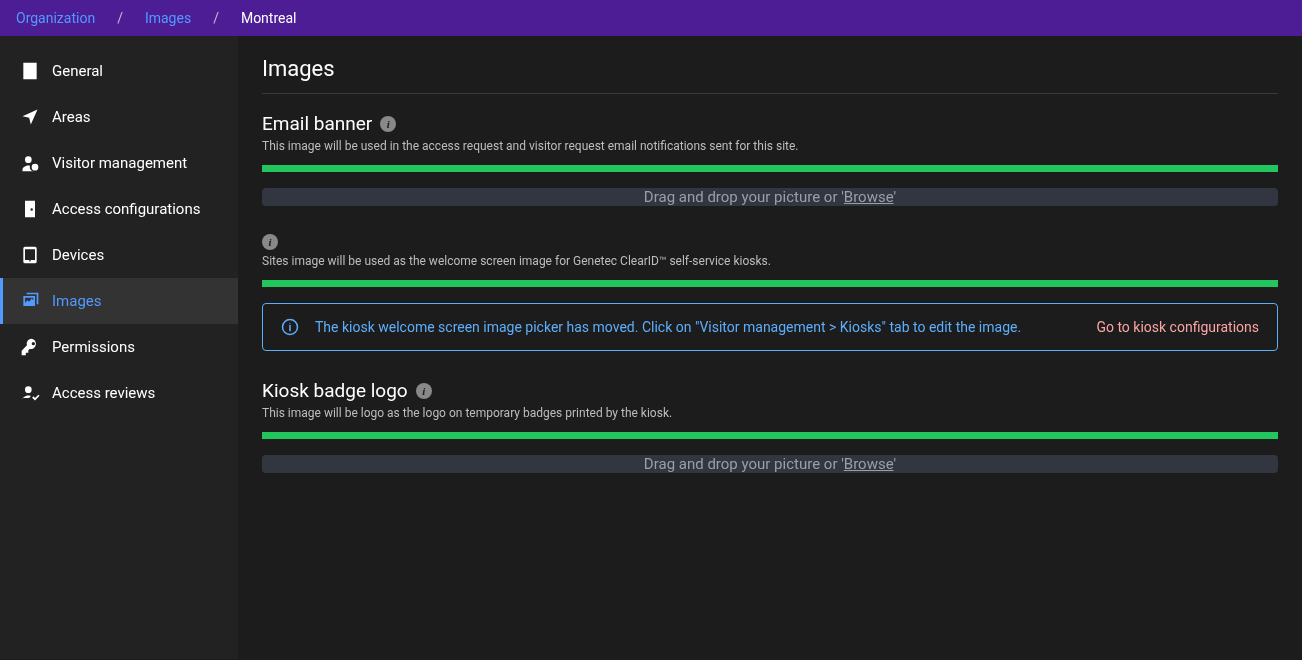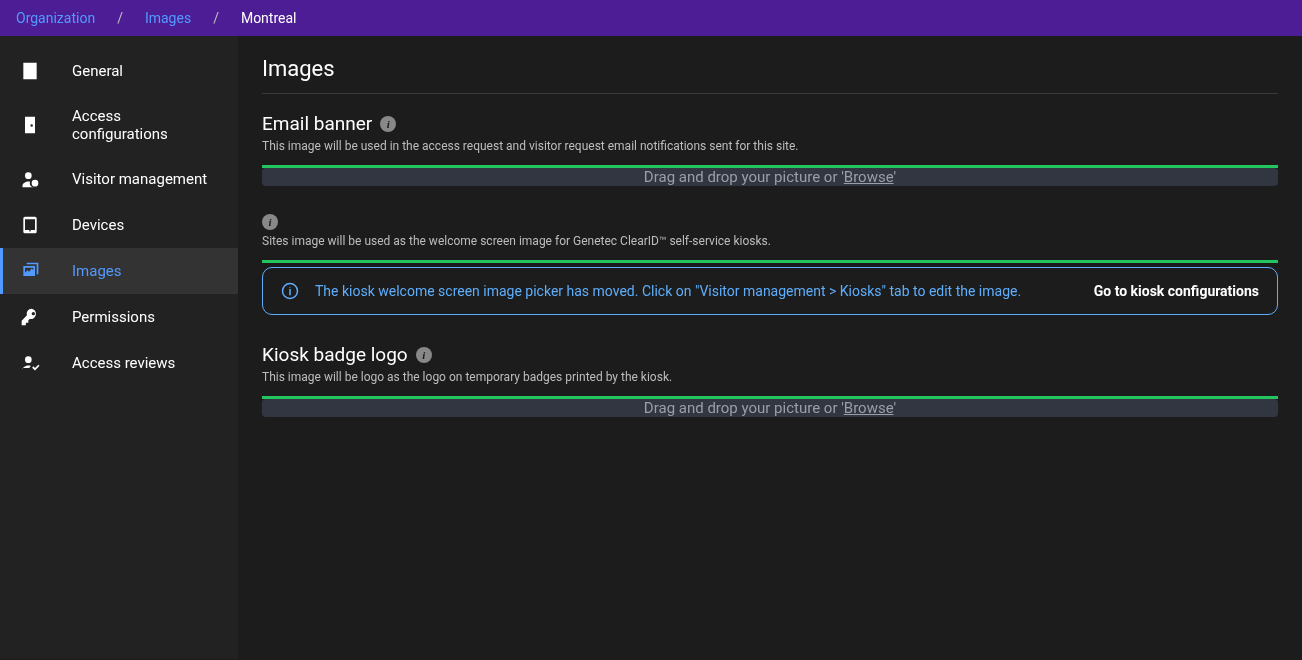--- a/index.html
+++ b/index.html
@@ -43,21 +43,21 @@
       padding-top: 12px;
       flex-shrink: 0;
     }
     .sidebar-item {
       display: flex;
       align-items: center;
       padding: 13px 20px;
       font-size: 15px;
       color: #ffffff;
       cursor: pointer;
-      gap: 32px;
+      gap: 12px;
     }
     .sidebar-item.active {
       background-color: #333333;
       color: #529aff;
       border-left: 3px solid #529aff;
       padding-left: 17px;
     }
     .sidebar-item.active .icon svg {
       fill: #529aff;
     }
@@ -112,38 +112,39 @@
       font-style: italic;
       font-family: serif;
     }
     .section-desc {
       font-size: 12px;
       color: #bdbdbd;
       margin-top: 4px;
       margin-bottom: 4px;
     }
     .section-underline {
-      border-bottom: 3px solid #22c55e;
+      border-bottom: 7px solid #22c55e;
       padding-bottom: 8px;
+      margin-bottom: 16px;
     }
     .dropzone {
       background-color: #323640;
       border-radius: 4px;
       text-align: center;
       color: #9a9ea8;
       font-size: 15px;
       cursor: pointer;
     }
     .dropzone .browse {
       text-decoration: underline;
       color: #9a9ea8;
     }
     .info-banner {
       border: 1px solid #5eaefc;
-      border-radius: 10px;
+      border-radius: 4px;
       padding: 14px 18px;
       display: flex;
       align-items: center;
       font-size: 14px;
       margin-top: 4px;
     }
     .info-banner .info-circle {
       width: 18px;
       height: 18px;
       margin-right: 16px;
@@ -154,22 +155,22 @@
       height: 18px;
       fill: none;
       stroke: #5eaefc;
       stroke-width: 2;
     }
     .info-banner .msg {
       color: #5eaefc;
       flex: 1;
     }
     .info-banner .action {
-      color: #ffffff;
-      font-weight: 700;
+      color: #fca5a5;
+      font-weight: 400;
       cursor: pointer;
     }
   </style>
 </head>
 <body>
 
 <div class="breadcrumb">
   <a href="#">Organization</a>
   <span class="sep">/</span>
   <a href="#">Images</a>
@@ -182,37 +183,45 @@
 
     <div class="sidebar-item">
       <span class="icon">
         <svg viewBox="0 0 24 24">
             <path d="M4 2h16v20H4V2zm3 3h2v2H7V5zm4 0h2v2h-2V5zm4 0h2v2h-2V5zM7 9h2v2H7V9zm4 0h2v2h-2V9zm4 0h2v2h-2V9zM7 13h2v2H7v-2zm4 0h2v2h-2v-2zm4 0h2v2h-2v-2zM10 17h4v5h-4v-5z"></path>
           </svg>
       </span>
       <span>General</span>
     </div>
 
+    <div class="sidebar-item">
+      <span class="icon">
+        <svg viewBox="0 0 24 24">
+            <path d="M21 3L3 11l8 2 2 8 8-18z"></path>
+          </svg>
+      </span>
+      <span>Areas</span>
+    </div>
+
+    <div class="sidebar-item">
+      <span class="icon">
+        <svg viewBox="0 0 24 24">
+            <path d="M10 4a4 4 0 110 8 4 4 0 010-8zm-7 16c0-3 4-5 7-5 .7 0 1.4.1 2 .3A5 5 0 0017 22H3v-2zm15-7a4 4 0 110 8 4 4 0 010-8zm-.5 2v2.3l1.6 1-.6 1-2-1.3V15h1z"></path>
+          </svg>
+      </span>
+      <span>Visitor management</span>
+    </div>
 
     <div class="sidebar-item">
       <span class="icon">
         <svg viewBox="0 0 24 24">
             <path d="M6 2h12v20H6V2zm8 9a1.5 1.5 0 100 3 1.5 1.5 0 000-3z"></path>
           </svg>
       </span>
       <span>Access configurations</span>
-    </div>
-
-    <div class="sidebar-item">
-      <span class="icon">
-        <svg viewBox="0 0 24 24">
-            <path d="M10 4a4 4 0 110 8 4 4 0 010-8zm-7 16c0-3 4-5 7-5 .7 0 1.4.1 2 .3A5 5 0 0017 22H3v-2zm15-7a4 4 0 110 8 4 4 0 010-8zm-.5 2v2.3l1.6 1-.6 1-2-1.3V15h1z"></path>
-          </svg>
-      </span>
-      <span>Visitor management</span>
     </div>
 
     <div class="sidebar-item">
       <span class="icon">
         <svg viewBox="0 0 24 24">
             <path d="M6 2h12a2 2 0 012 2v16a2 2 0 01-2 2H6a2 2 0 01-2-2V4a2 2 0 012-2zm0 3v13h12V5H6zm6 15a1 1 0 100-2 1 1 0 000 2z"></path>
           </svg>
       </span>
       <span>Devices</span>
     </div>

